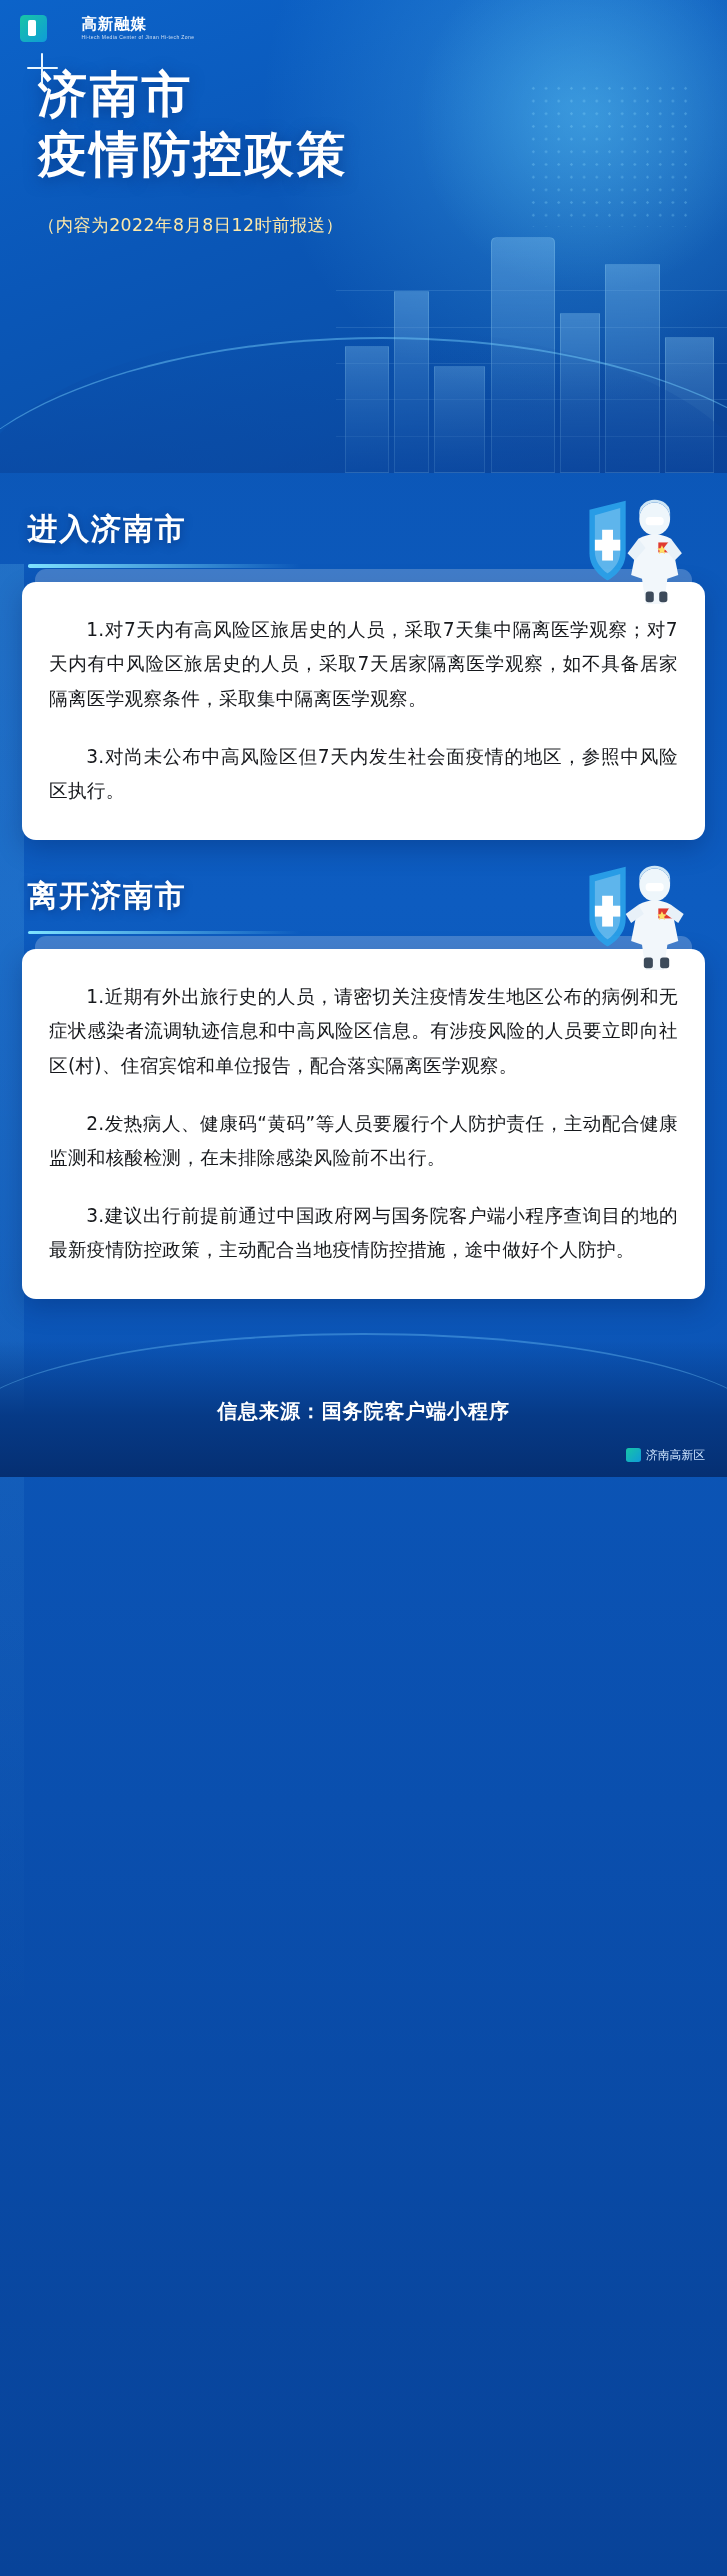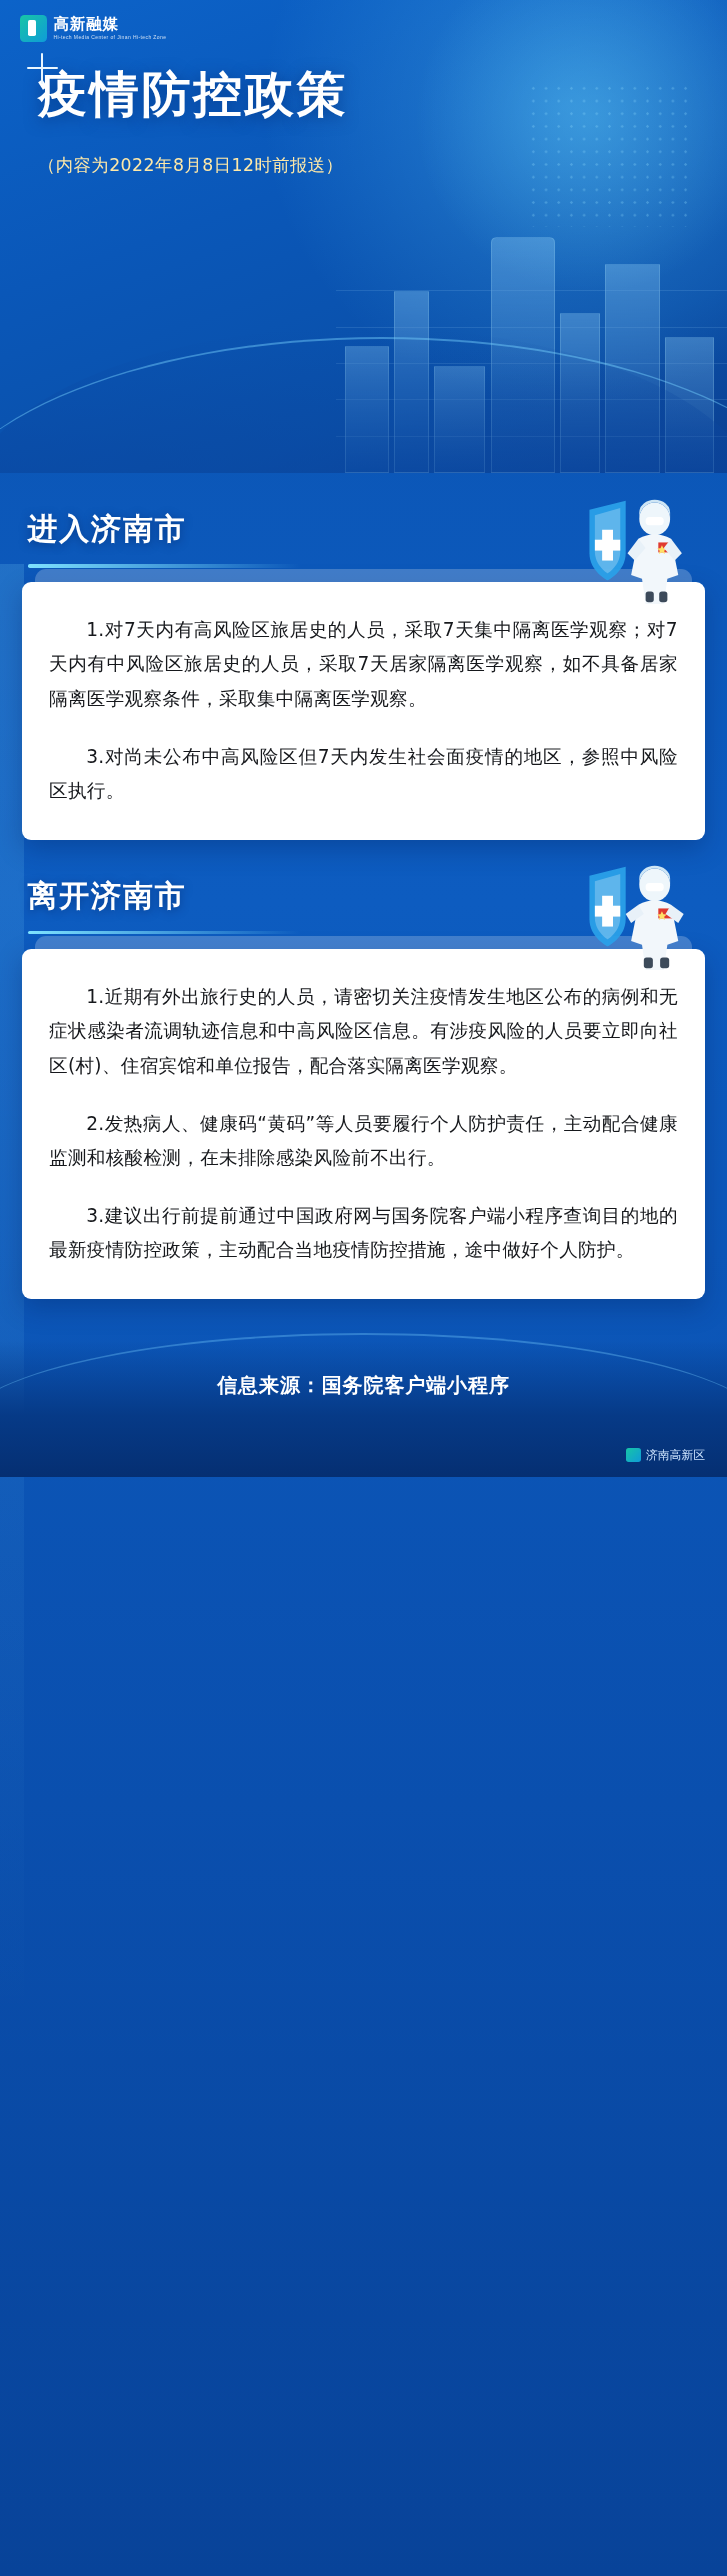--- a/index.html
+++ b/index.html
@@ -89,21 +89,21 @@
     border-radius: 4.5px;
     background: linear-gradient(135deg,#17c6a6,#0f9bd8);
     position: relative;
   }
   .logo-mark:after {
     content:"";
     position:absolute; left:8.2px; top:5.5px;
     width:8.2px; height:16.4px;
     background:#fff; border-radius:1.8px;
   }
-  .logo-text { line-height: 1; }
+  .logo-text { line-height: 1; margin-left: 28px; }
   .logo-cn {
     font-size: 15.5px; font-weight: bold; color:#fff; letter-spacing:0.9px;
   }
   .logo-en {
     font-size: 5px; color: rgba(255,255,255,.8); letter-spacing: 0.4px; margin-top:2.7px;
   }
 
   .title-wrap {
     position: relative;
     z-index: 4;
@@ -157,21 +157,21 @@
     margin: 9px 0 0 5.5px;
     height: 3.6px;
     width: 273px;
     background: linear-gradient(90deg,#7fe3ff, rgba(127,227,255,0));
     border-radius: 1.8px;
   }
   .card {
     position: relative;
     margin-top: 14.5px;
     background: #ffffff;
-    border-radius: 9px;
+    border-radius: 14px;
     padding: 31px 27px 31px 27px;
     box-shadow: 0 9px 25.5px rgba(0,25,80,.28);
   }
   .card:before {
     content:"";
     position:absolute;
     left: 12.7px; right: 12.7px; top: -12.7px;
     height: 23.6px;
     background: rgba(255,255,255,0.22);
     border-radius: 11px 11px 0 0;
@@ -205,21 +205,21 @@
     height: 136px;
     background: linear-gradient(180deg, rgba(7,58,135,0) 0%, #063a87 55%, #052f72 100%);
   }
   .footer-wave {
     position:absolute; left:-6%; top:-7.3px; width:112%; height:100px;
     border-top: 2.7px solid rgba(120,205,255,0.35);
     border-radius: 50% 50% 0 0 / 100% 100% 0 0;
   }
   .footer-source {
     position: absolute;
-    left: 0; right: 0; top: 31px;
+    left: 0; right: 0; top: 57px;
     text-align: center;
     color: #ffffff;
     font-size: 20px;
     font-weight: bold;
     letter-spacing: 0.9px;
     font-family:"DejaVu Sans","Liberation Sans",sans-serif;
   }
   .footer-brand {
     position: absolute;
     right: 22px; bottom: 12.7px;
@@ -270,20 +270,21 @@
       <div class="logo-mark"></div>
       <div class="logo-text">
         <div class="logo-cn">高新融媒</div>
         <div class="logo-en">Hi-tech Media Center of Jinan Hi-tech Zone</div>
       </div>
     </div>
 
     <div class="spark"></div>
 
     <div class="title-wrap">
+      <div class="main-title">济南市</div>
       <div class="main-title">疫情防控政策</div>
       <div class="subtitle">（内容为2022年8月8日12时前报送）</div>
     </div>
   </div>
 
   <div class="side-deco"></div>
 
   <div class="section">
     <div class="sec-head">
       <div class="sec-title">进入济南市</div>

